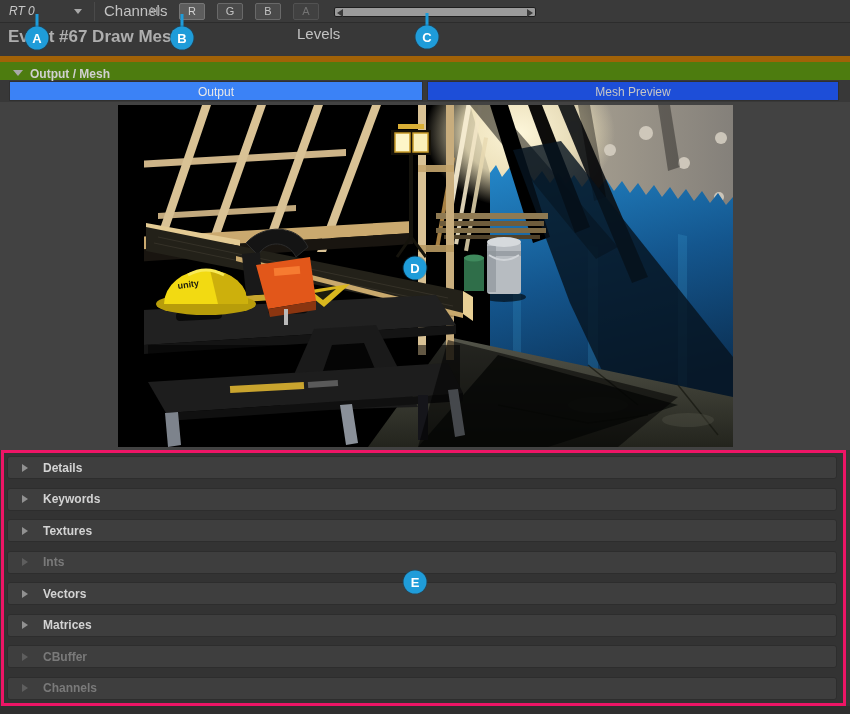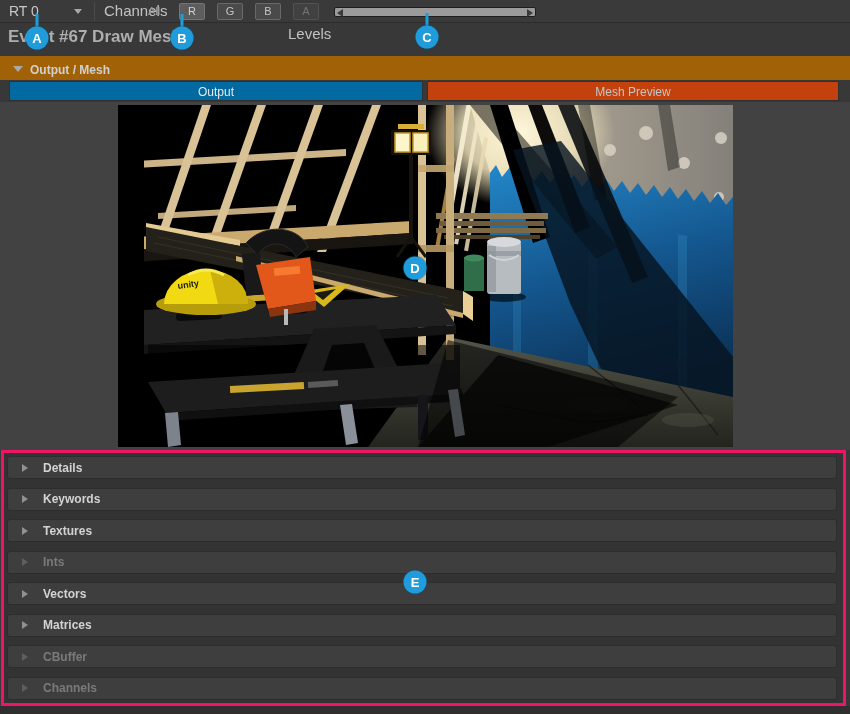--- a/index.html
+++ b/index.html
@@ -5,21 +5,21 @@
   html,body{margin:0;padding:0;background:#222;}
   #root{position:relative;width:850px;height:714px;overflow:hidden;background:#383838;
         font-family:"Liberation Sans",sans-serif;-webkit-font-smoothing:antialiased;}
   #root *{box-sizing:border-box;}
 
   
   .toolbar{position:absolute;top:0;left:0;right:0;height:23px;background:#3a3a3a;
            border-bottom:1px solid #2c2c2c;}
   .tb-text{position:absolute;top:0;height:22px;line-height:22px;font-size:15px;color:#c2c2c2;}
   .rt-dropdown{position:absolute;left:6px;top:2px;width:82px;height:18px;line-height:18px;
-               font-size:14px;color:#c8c8c8;padding-left:3px;cursor:default;}
+               font-size:12px;color:#c8c8c8;padding-left:3px;cursor:default;font-style:italic;}
   .rt-arrow{position:absolute;right:6px;top:7px;width:0;height:0;
             border-left:4px solid transparent;border-right:4px solid transparent;
             border-top:5px solid #a8a8a8;}
   .tb-sep{position:absolute;left:94px;top:2px;width:1px;height:19px;background:#4a4a4a;}
   .ch-buttons{position:absolute;left:141px;top:3px;display:flex;gap:12px;}
   .ch-btn{min-width:26px;height:17px;line-height:15px;text-align:center;font-size:11px;
           border:1px solid transparent;border-radius:2px;padding:0 3px;}
   .ch-btn.plain{color:#969696;}
   .ch-btn.active{background:#5d5d5d;border-color:#757575;color:#d2d2d2;}
   .ch-btn.normal{background:#4a4a4a;border-color:#696969;color:#c4c4c4;}
@@ -28,31 +28,31 @@
                  background:#9b9b9b;border:1px solid #1e1e1e;border-radius:2px;}
   .sl-handle{position:absolute;top:1px;width:0;height:0;
              border-top:4px solid transparent;border-bottom:4px solid transparent;}
   .sl-min{left:2px;border-right:6px solid #3b3b3b;}
   .sl-max{right:2px;border-left:6px solid #3b3b3b;}
 
   
   .event-title{position:absolute;left:8px;top:27px;font-size:17px;font-weight:bold;color:#aeaeae;}
 
   
-  .om-header{position:absolute;top:56px;left:0;right:0;height:24px;background:#a16207;
-             border-top:2px solid #a16207;}
+  .om-header{position:absolute;top:56px;left:0;right:0;height:24px;background:#4d7c0f;
+             border-top:6px solid #a16207;}
   .om-tri{position:absolute;left:13px;top:8px;width:0;height:0;
           border-left:5px solid transparent;border-right:5px solid transparent;
           border-top:6px solid #a9a9a9;}
   .om-label{position:absolute;left:30px;top:0;height:24px;line-height:24px;
             font-size:12px;font-weight:bold;color:#d0d0d0;}
   .tab{position:absolute;top:81px;height:20px;line-height:20px;text-align:center;font-size:12px;
        border:1px solid #303030;}
-  .tab.selected{background:#0369a1;color:#e8e8e8;}
-  .tab.unselected{background:#c2410c;color:#c6c6c6;text-align:center;}
+  .tab.selected{background:#3b82f6;color:#e8e8e8;}
+  .tab.unselected{background:#1d4ed8;color:#c6c6c6;text-align:center;}
   .tab-output{left:9px;width:414px;}
   .tab-mesh{left:427px;width:412px;}
 
   .content{position:absolute;top:102px;left:0;right:0;height:348px;background:#424242;}
   .preview{position:absolute;left:118px;top:3px;width:615px;height:342px;background:#000;}
   .preview svg{display:block;}
   .preview text{font-family:"Liberation Sans",sans-serif;}
 
   
   .hl-box{position:absolute;left:1px;top:450px;width:845px;height:256px;background:#333333;
@@ -88,21 +88,21 @@
     </div>
     <div class="tb-sep"></div>
     <div class="tb-text" style="left:104px;">Channels</div>
     <div class="ch-buttons">
         <div class="ch-btn plain">All</div>
         <div class="ch-btn active">R</div>
         <div class="ch-btn normal">G</div>
         <div class="ch-btn normal">B</div>
         <div class="ch-btn disabled">A</div>
       </div>
-    <div class="tb-text" style="left:288px;margin-top:23px;">Levels</div>
+    <div class="tb-text" style="left:297px;margin-top:23px;">Levels</div>
     <div class="levels-slider">
       <div class="sl-handle sl-min"></div>
       <div class="sl-handle sl-max"></div>
     </div>
   </div>
 
   <div class="event-title">Event #67 Draw Mesh</div>
 
   <div class="om-header">
     <div class="om-tri"></div>

